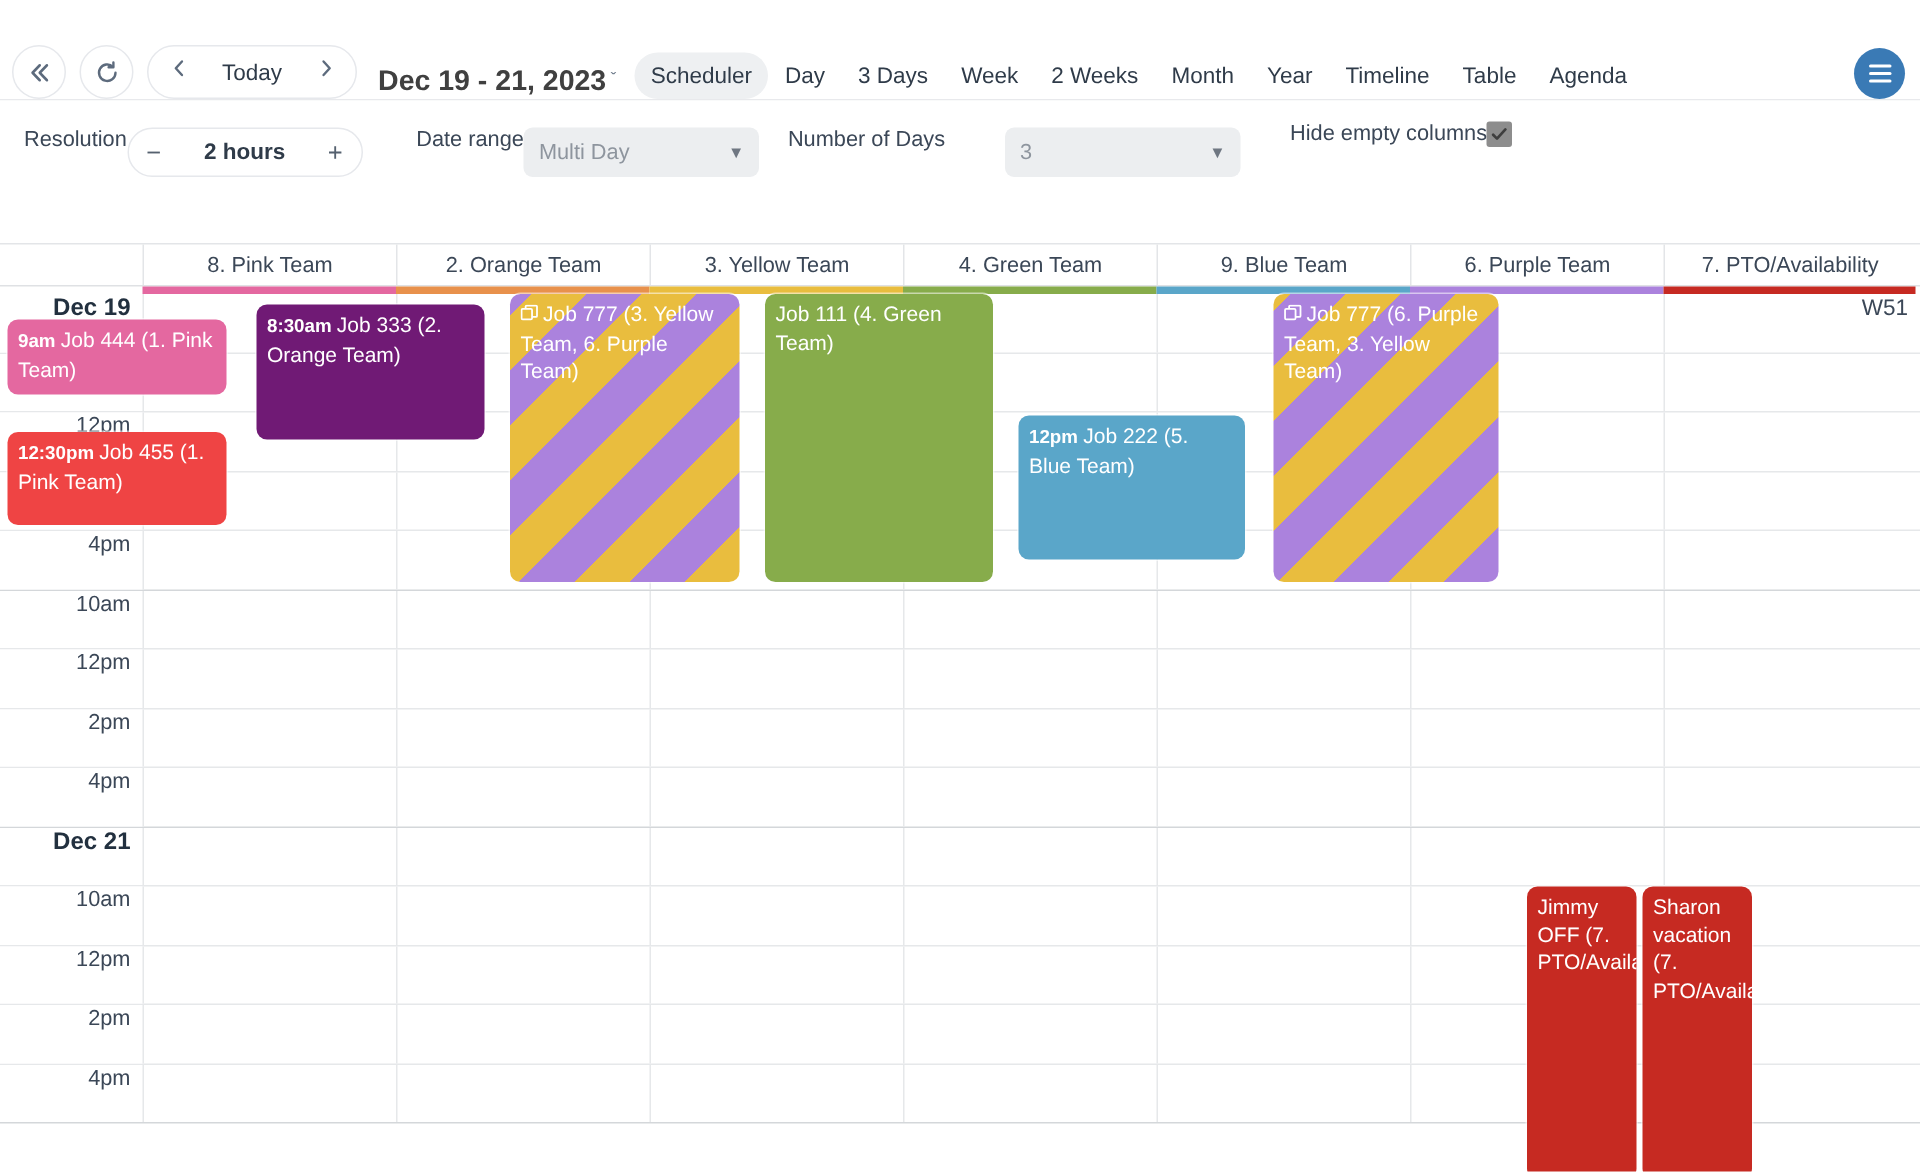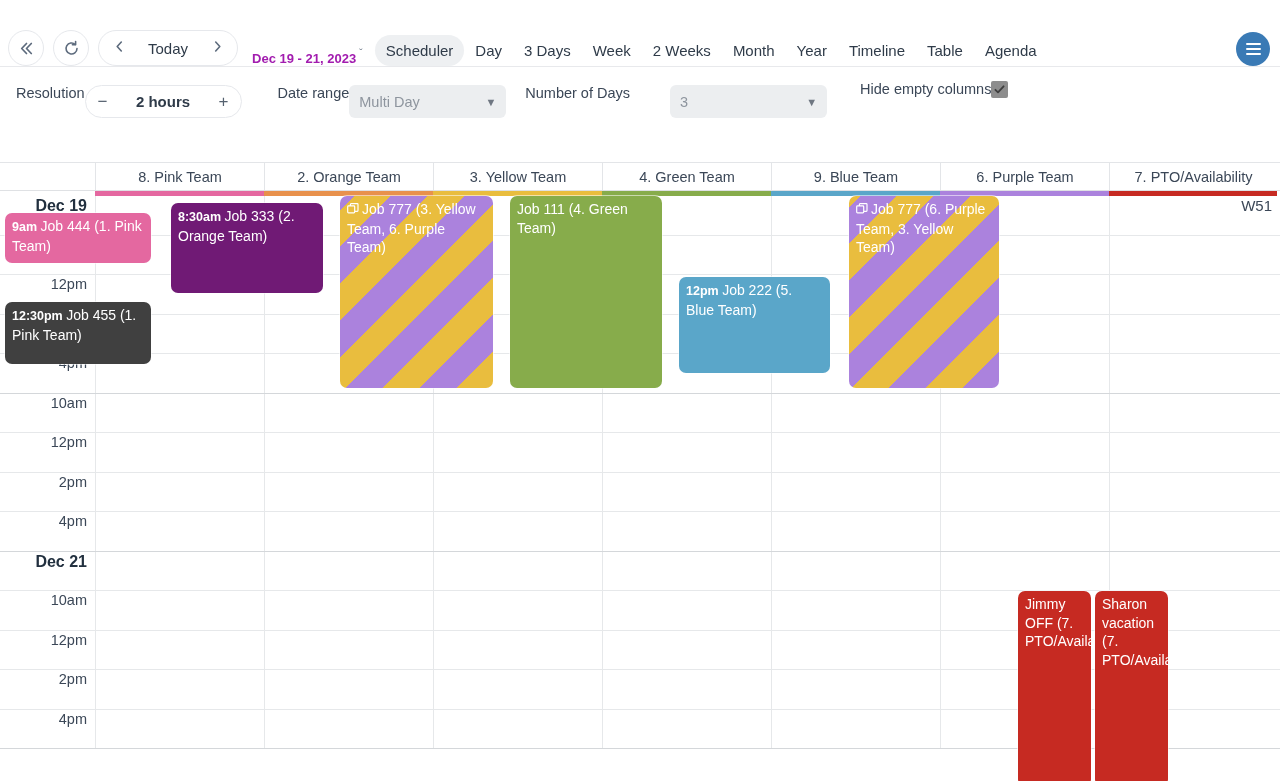--- a/index.html
+++ b/index.html
@@ -46,21 +46,21 @@
   .today-arrow {
     width: 32px; height: 34px;
     display: flex; align-items: center; justify-content: center;
     color: #5d6b7d; cursor: pointer;
   }
   .today-label {
     font-size: 15px; color: #2f3b49;
     padding: 0 13px; white-space: nowrap; cursor: pointer;
   }
   .date-title {
-    font-size: 13px; font-weight: bold; color: #a21caf;
+    font-size: 19px; font-weight: bold; color: #404040;
     white-space: nowrap; margin-right: 3px; cursor: pointer;
   }
   .date-caret {
     color: #6b7888; font-size: 11px; margin-right: 12px; cursor: pointer;
     align-self: flex-end; padding-bottom: 7px;
   }
   .view-tabs { display: flex; align-items: center; flex: 1 1 auto; }
   .view-tab {
     font-size: 15px; color: #2f3b49;
     padding: 7px 11px; border-radius: 17px;
@@ -447,21 +447,21 @@
           <div class="col-cell"></div>
           <div class="col-cell"></div>
           <div class="col-cell"></div>
           <div class="col-cell"></div>
           <div class="col-cell"></div>
         </div>
       </div>
     <div class="week-label">W51</div>
     <div id="events-host">
         <div class="ev" style="left: 5px; top: 17px; width: 146px; height: 50px; background: rgb(228, 104, 160);"><span class="tm">9am </span><span>Job 444 (1. Pink Team)</span></div>
-        <div class="ev" style="left: 5px; top: 92px; width: 146px; height: 62px; background: #404040; margin-top: 14px;"><span class="tm">12:30pm </span><span>Job 455 (1. Pink Team)</span></div>
+        <div class="ev" style="left: 5px; top: 92px; width: 146px; height: 62px; background: #ef4444;"><span class="tm">12:30pm </span><span>Job 455 (1. Pink Team)</span></div>
         <div class="ev" style="left: 171px; top: 7px; width: 152px; height: 90px; background: #701a75;"><span class="tm">8:30am </span><span>Job 333 (2. Orange Team)</span></div>
         <div class="ev" style="left: 340px; top: 0px; width: 153px; height: 192px; background: repeating-linear-gradient(-45deg, rgb(233, 189, 62) 0px, rgb(233, 189, 62) 26px, rgb(171, 130, 221) 26px, rgb(171, 130, 221) 52px);"><span class="cp"><svg width="12" height="12" viewBox="0 0 12 12" fill="none" stroke="#ffffff" stroke-width="1.2">
               <rect x="0.7" y="2.9" width="7" height="7" rx="0.8"></rect>
               <path d="M3.4 2.9V1.4a0.7 0.7 0 0 1 .7-.7h6.2a0.7 .7 0 0 1 .7 .7v6.2a.7 .7 0 0 1 -.7 .7H7.7"></path>
             </svg></span><span>Job 777 (3. Yellow Team, 6. Purple Team)</span></div>
         <div class="ev" style="left: 510px; top: 0px; width: 152px; height: 192px; background: rgb(135, 172, 75);"><span>Job 111 (4. Green Team)</span></div>
         <div class="ev" style="left: 679px; top: 81px; width: 151px; height: 96px; background: rgb(90, 166, 201);"><span class="tm">12pm </span><span>Job 222 (5. Blue Team)</span></div>
         <div class="ev" style="left: 849px; top: 0px; width: 150px; height: 192px; background: repeating-linear-gradient(-45deg, rgb(171, 130, 221) 0px, rgb(171, 130, 221) 26px, rgb(233, 189, 62) 26px, rgb(233, 189, 62) 52px);"><span class="cp"><svg width="12" height="12" viewBox="0 0 12 12" fill="none" stroke="#ffffff" stroke-width="1.2">
               <rect x="0.7" y="2.9" width="7" height="7" rx="0.8"></rect>
               <path d="M3.4 2.9V1.4a0.7 0.7 0 0 1 .7-.7h6.2a0.7 .7 0 0 1 .7 .7v6.2a.7 .7 0 0 1 -.7 .7H7.7"></path>

